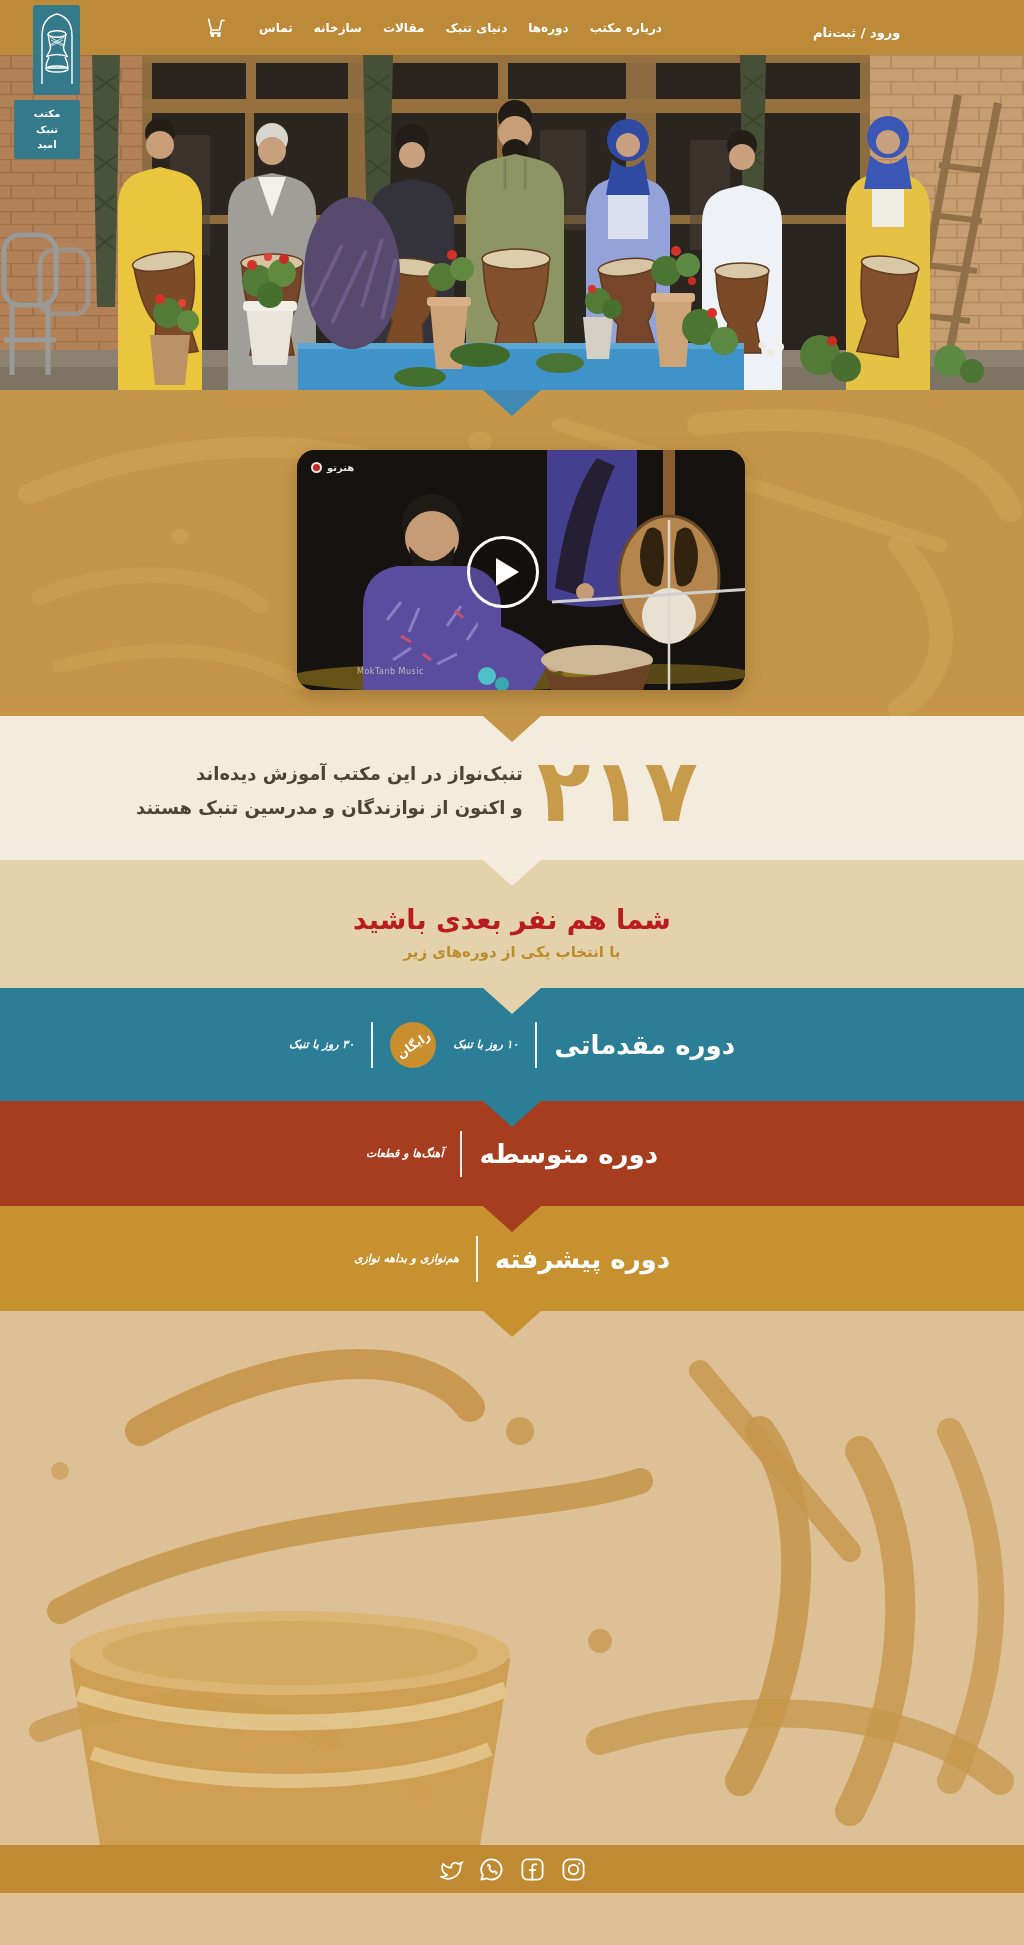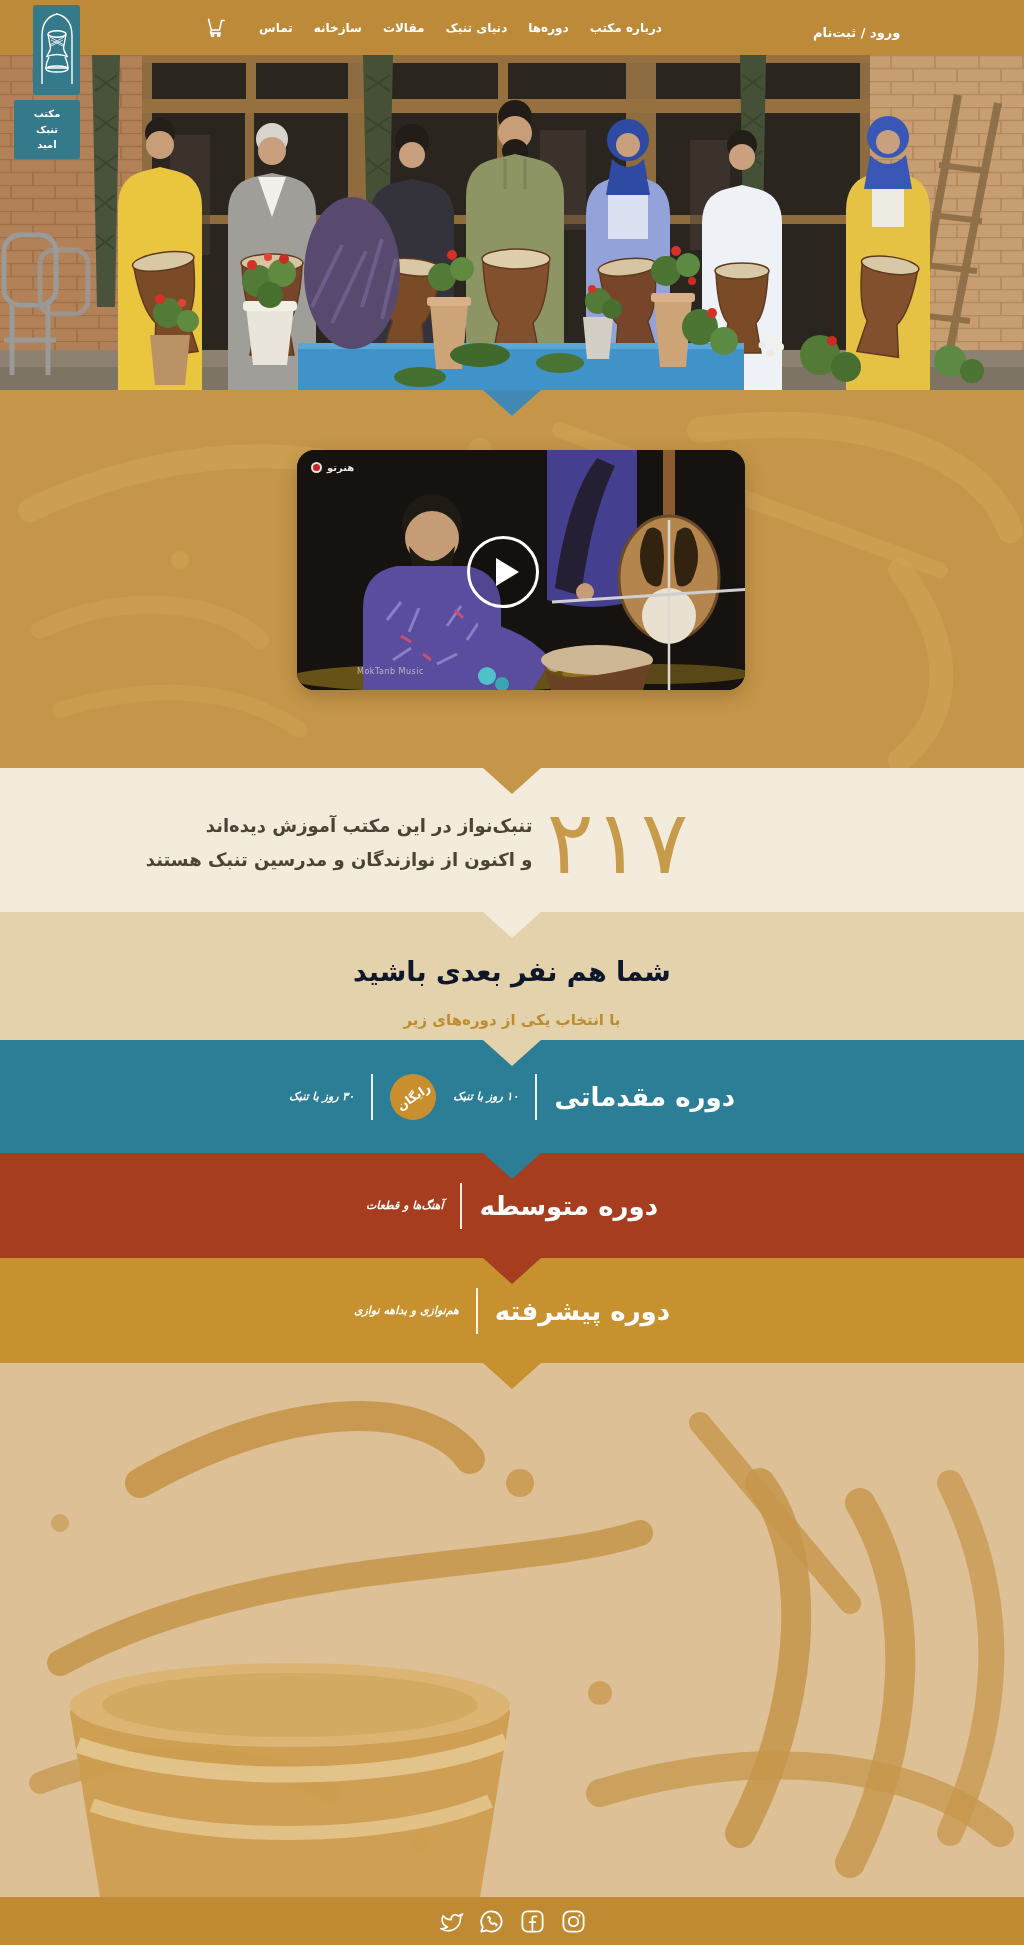--- a/index.html
+++ b/index.html
@@ -33,45 +33,45 @@
            border-left:29px solid transparent; border-right:29px solid transparent; z-index:5; }
   .n-hero   { border-top:26px solid #4189b4; }
   .n-tan    { border-top:26px solid #c59649; }
   .n-cream  { border-top:26px solid #f3ebdb; }
   .n-tan2   { border-top:26px solid #e4d2ad; }
   .n-teal   { border-top:26px solid #2b7e95; }
   .n-red    { border-top:26px solid #a63d1f; }
   .n-orange { border-top:26px solid #c6912e; }
 
   
-  .video-section { height:378px; background:#c59649; overflow:hidden;text-decoration:underline; }
+  .video-section { height:326px; background:#c59649; overflow:hidden;text-decoration:underline; }
   .callig { position:absolute; inset:0; width:1024px; height:100%; }
   .video { position:absolute; left:297px; top:60px; width:448px; height:240px; border-radius:18px;
            overflow:hidden; background:#16120f; cursor:pointer; box-shadow:0 6px 18px rgba(60,40,10,.25); z-index:6; }
   .video svg { display:block; width:448px; height:240px; }
   .play { position:absolute; left:46%; top:51%; transform:translate(-50%,-50%);
           width:72px; height:72px; border:3px solid #fff; border-radius:50%;
           display:flex; align-items:center; justify-content:center; background:rgba(0,0,0,.08); cursor:pointer; }
   .play-tri { width:0; height:0; border-top:14px solid transparent; border-bottom:14px solid transparent;
               border-left:23px solid #fff; position:relative; left:4px; }
   .vw-top { position:absolute; top:12px; left:14px; right:auto; display:flex; align-items:center; gap:5px; direction:ltr; }
   .vw-top .red-dot { width:11px; height:11px; border-radius:50%; background:#c42525; border:2px solid #e8e4da; }
   .vw-top span.t { color:#fff; font-size:10px; font-weight:bold; opacity:.9; }
   .vw-bottom { position:absolute; bottom:14px; left:16px; color:#d8d4c8; font-size:8px; opacity:.8; direction:ltr; letter-spacing:.5px;margin-left:44px; }
 
   
   .stats { height:144px; background:#f3ebdb; display:flex; align-items:center; justify-content:center; gap:14px; }
   .stats-inner { display:flex; align-items:center; gap:14px; transform:translateX(-95px); padding-top:6px; }
-  .big-number { font-size:88px; line-height:.95; font-weight:normal; color:#c79b4a;text-align:right; }
+  .big-number { font-size:88px; line-height:.95; font-weight:bold; color:#c79b4a;text-align:right; }
   .stats-text { text-align:right; color:#4c4337; font-size:18px; font-weight:bold; line-height:1.9; }
 
   
   .cta { height:128px; background:#e4d2ad; text-align:center; }
-  .cta h2 { padding-top:44px; font-size:27px; color:#0f172a; font-weight:bold;text-align:center; }
-  .cta p  { margin-top:24px; font-size:15px; color:#bc8c2d; font-weight:bold; }
+  .cta h2 { padding-top:44px; font-size:27px; color:#b91c1c; font-weight:bold;text-align:center; }
+  .cta p  { margin-top:8px; font-size:15px; color:#bc8c2d; font-weight:bold; }
 
   
   .band { display:flex; align-items:center; justify-content:center; gap:17px; color:#fff; cursor:pointer; }
   .band-1 { height:113px; background:#2b7e95; }
   .band-2 { height:105px; background:#a63d1f; }
   .band-3 { height:105px; background:#c6912e; }
   .band .name { font-size:26px; font-weight:bold; white-space:nowrap; }
   .band .sep  { width:2px; height:46px; background:rgba(255,255,255,.9); }
   .band .item { font-size:11px; font-weight:bold; white-space:nowrap;font-style:italic; }
   .badge { width:46px; height:46px; border-radius:50%; background:#c98f2e;

